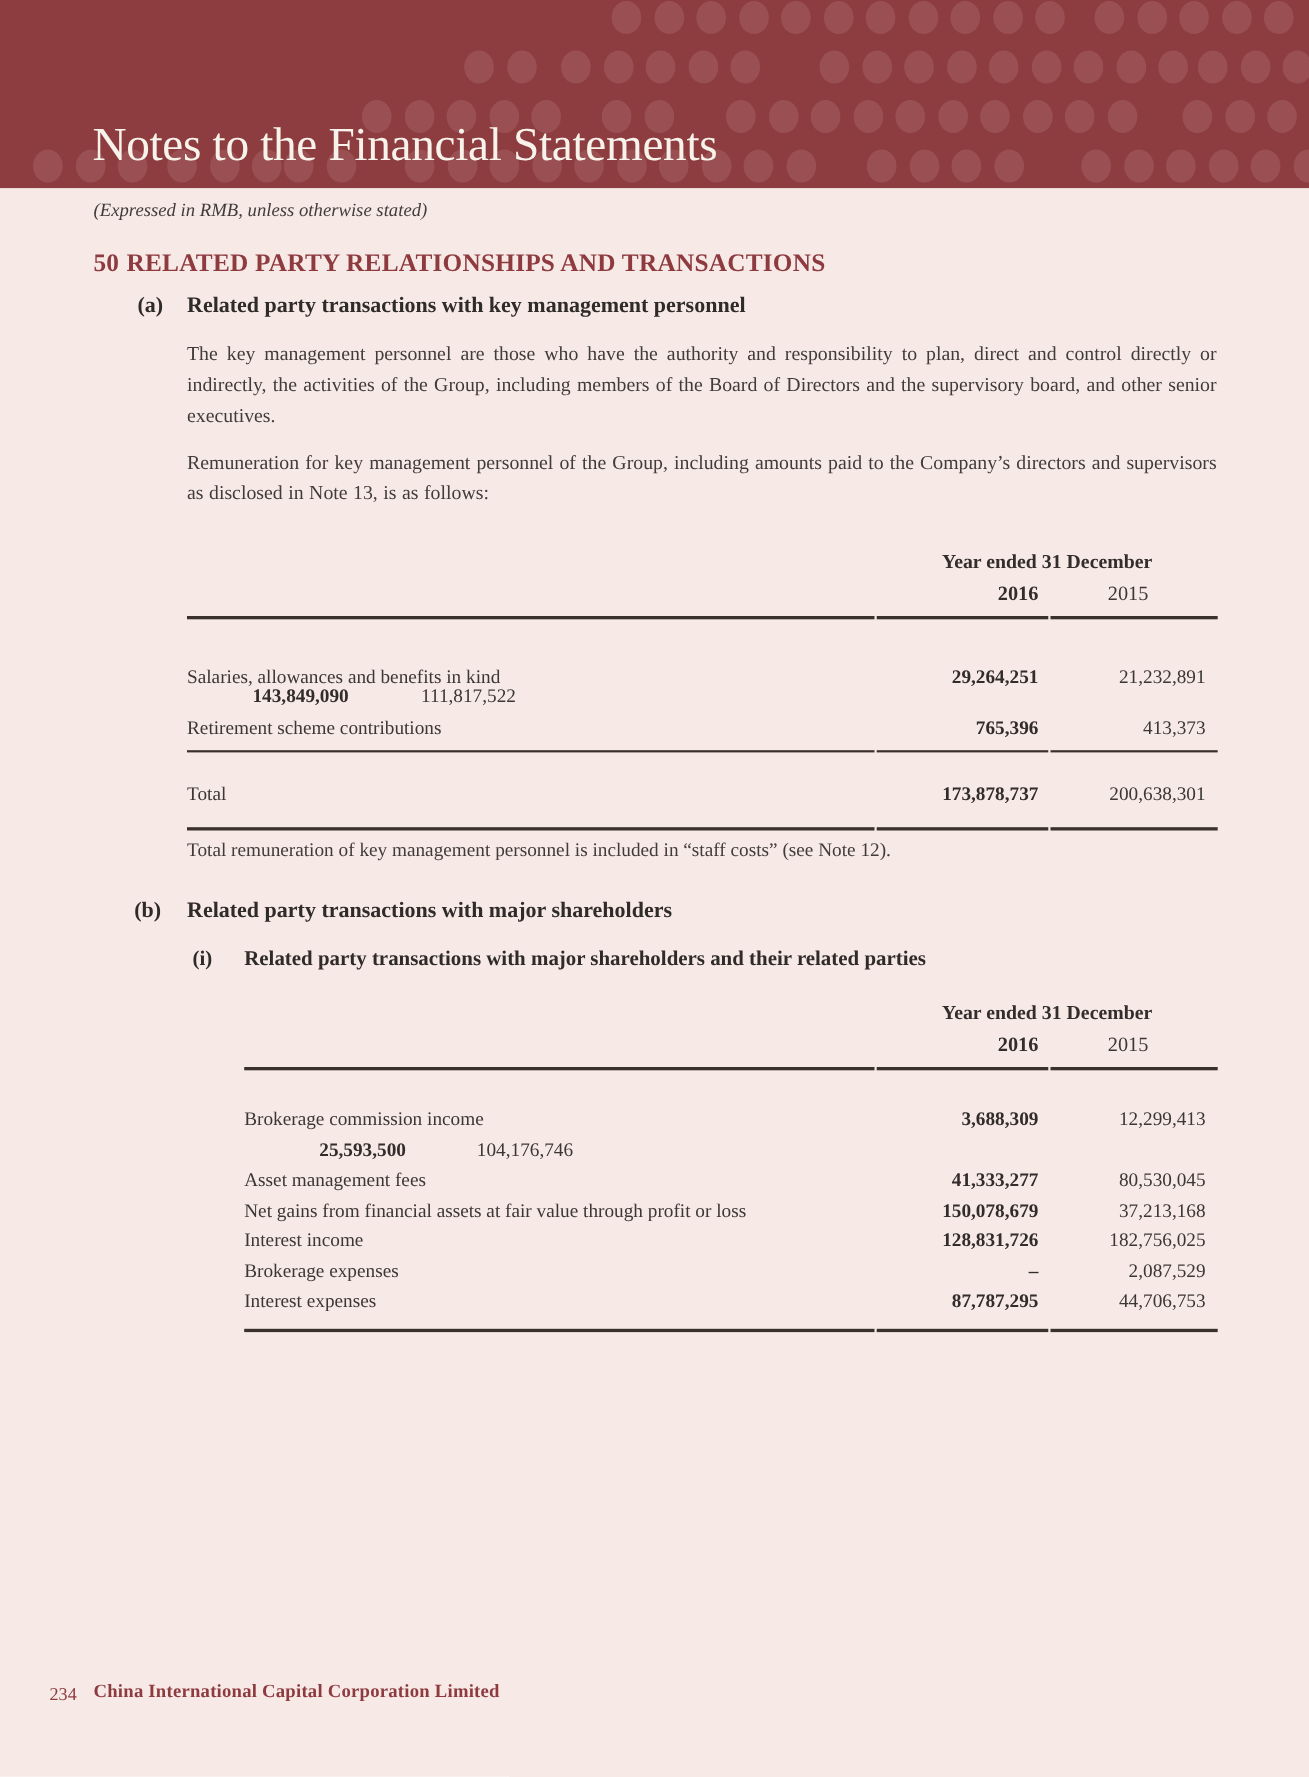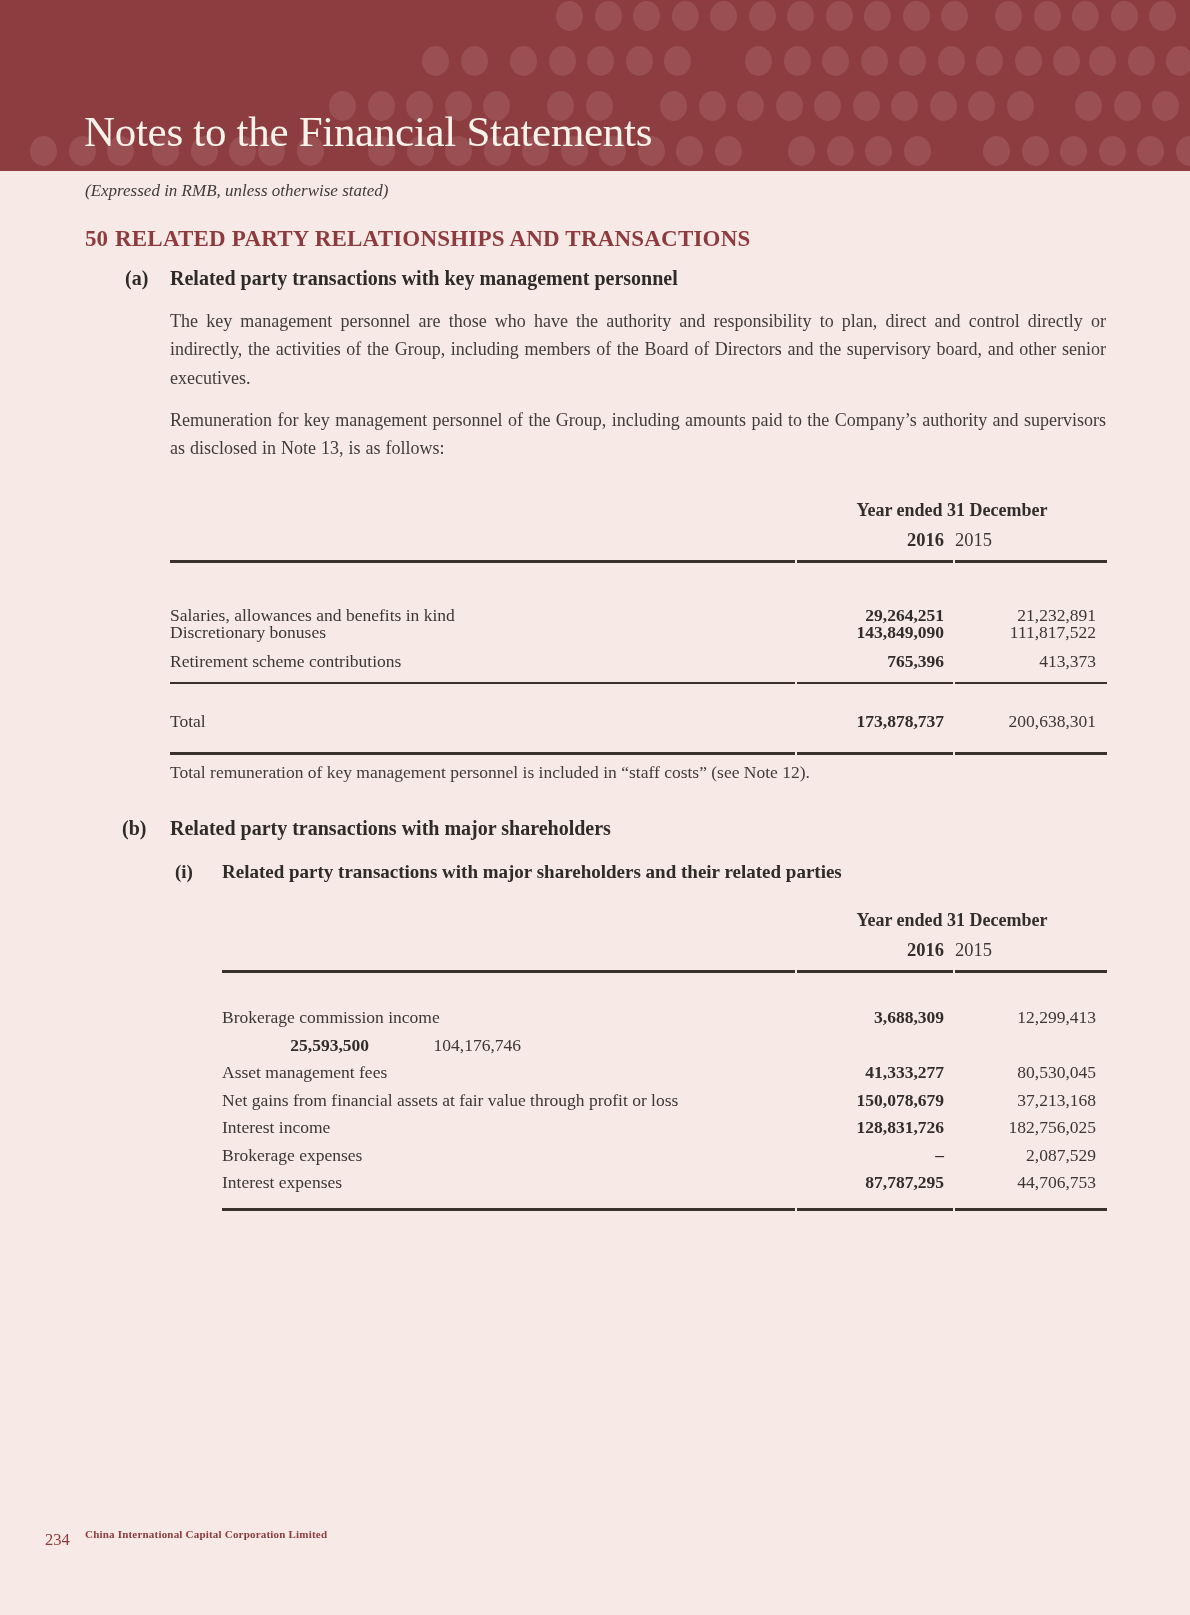--- a/index.html
+++ b/index.html
@@ -49,42 +49,42 @@
   }
   .note-line { position:absolute; left:170px; width:960px; font-size:17.5px; color:#413c39; }
 
   
   .ftable { position:absolute; font-size:17.5px; color:#3c3734; }
   .t-period { position:absolute; width:310px; text-align:center;
     font-weight:bold; font-size:18px; color:#332e2b; white-space:nowrap; }
   .t-years { position:absolute; left:0; width:100%; display:flex; font-size:18.5px; }
   .t-years .sp { flex:1; }
   .t-years .y16 { width:158px; text-align:right; padding-right:11px; box-sizing:border-box; font-weight:bold; color:#332e2b; }
-  .t-years .y15 { width:152px; text-align:left; padding-right:11px; box-sizing:border-box; color:#3c3734; }
+  .t-years .y15 { width:152px; text-align:center; padding-right:11px; box-sizing:border-box; color:#3c3734; }
 
   .rule { position:absolute; left:0; width:100%; display:flex; }
   .rule i { display:block; height:100%; background:#3a302c; }
   .rule i + i { margin-left:2px; }
   .rule.thick { height:3px; }
   .rule.thin  { height:2px; }
   .t1 .rule i:nth-child(1) { width:625px; }
   .t2 .rule i:nth-child(1) { width:573px; }
   .rule i:nth-child(2) { width:156px; }
   .rule i:nth-child(3) { flex:1; }
 
   .trow { position:absolute; left:0; width:100%; display:flex; line-height:22px; }
   .trow .lbl { flex:1; white-space:nowrap; }
   .trow .v16 { width:158px; text-align:right; padding-right:11px; box-sizing:border-box;
                font-weight:bold; color:#322d2a; }
   .trow .v15 { width:152px; text-align:right; padding-right:11px; box-sizing:border-box; }
 
   
   .footer { position:absolute; top:1528px; left:0; width:1190px; color:#8e3b40; }
   .footer .pageno { position:absolute; left:45px; font-size:16.5px; top:2px; }
-  .footer .company { position:absolute; left:85px; font-weight:bold; font-size:11px; letter-spacing:0.2px; }
+  .footer .company { position:absolute; left:85px; font-weight:bold; font-size:17px; letter-spacing:0.2px; }
 </style>
 </head>
 <body>
 
 <div class="page">
 
   <div class="banner">
     <div id="dots">
         <span class="dot" style="left: 556px; top: 1px;"></span>
         <span class="dot" style="left: 594.5px; top: 1px;"></span>
@@ -179,42 +179,41 @@
     <span class="num">50</span>
     <span class="ttl">RELATED PARTY RELATIONSHIPS AND TRANSACTIONS</span>
   </div>
 
   <div class="sub-head" style="top:266px;">
     <span class="num" style="left:125px;">(a)</span>
     <span class="ttl" style="left:170px;">Related party transactions with key management personnel</span>
   </div>
 
   <div class="para" style="top:307px;">The key management personnel are those who have the authority and responsibility to plan, direct and control directly or indirectly, the activities of the Group, including members of the Board of Directors and the supervisory board, and other senior executives.</div>
-  <div class="para" style="top:406px;">Remuneration for key management personnel of the Group, including amounts paid to the Company’s authority and supervisors as disclosed in Note 13, is as follows:</div>
+  <div class="para" style="top:406px;">Remuneration for key management personnel of the Group, including amounts paid to the Company’s directors and supervisors as disclosed in Note 13, is as follows:</div>
 
   <div class="ftable t1" id="table1" style="left:170px; top:496px; width:937px; height:262px;">
     <div class="t-period" style="left:627px; top:4px;">Year ended 31 December</div>
     <div class="t-years" style="top:34px;">
       <span class="sp"></span>
       <span class="y16">2016</span>
       <span class="y15">2015</span>
     </div>
     <div class="rule thick" style="top:64px;">
         <i></i>
         <i></i>
         <i></i>
       </div>
     <div id="t1rows">
         <div class="trow" style="top: 108px;">
           <span class="lbl">Salaries, allowances and benefits in kind</span>
           <span class="v16">29,264,251</span>
           <span class="v15">21,232,891</span>
         </div>
         <div class="trow" style="top: 125px;">
-          <span class="lbl">Discretionary bonuses</span>
           <span class="v16">143,849,090</span>
           <span class="v15">111,817,522</span>
         </div>
         <div class="trow" style="top: 154px;">
           <span class="lbl">Retirement scheme contributions</span>
           <span class="v16">765,396</span>
           <span class="v15">413,373</span>
         </div>
       </div>
     <div class="rule thin" style="top:186px;">

